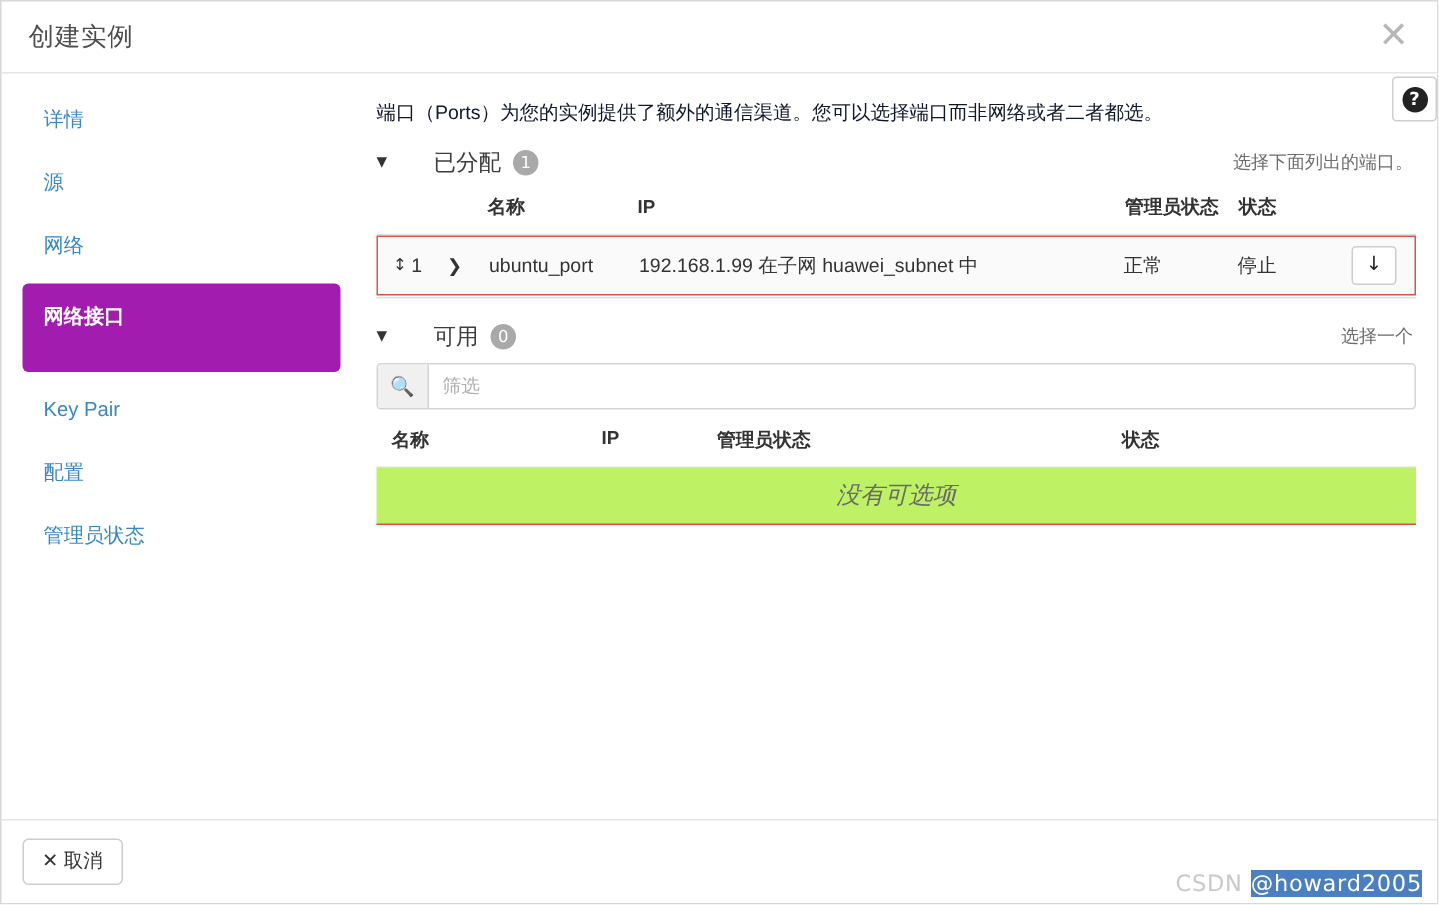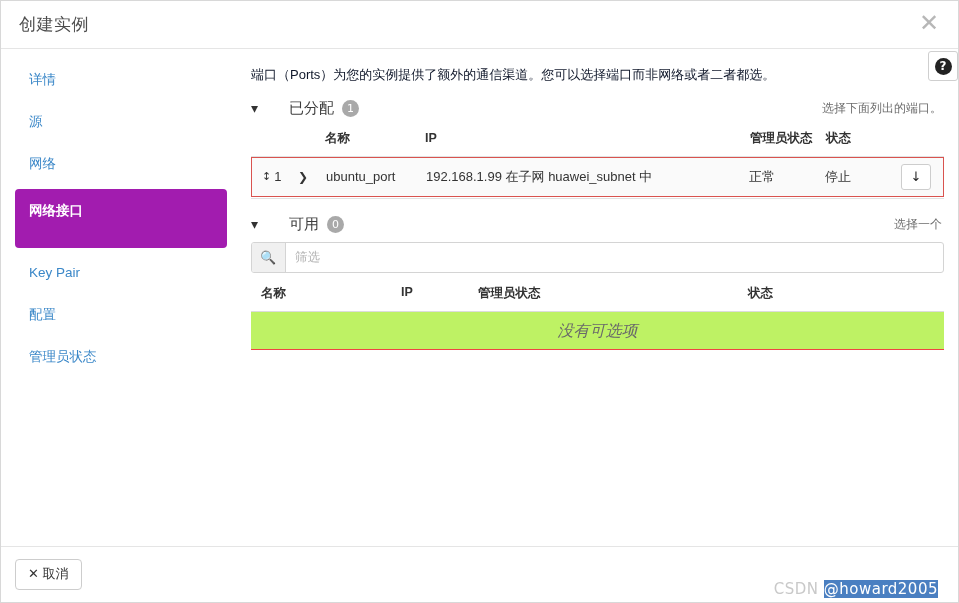--- a/index.html
+++ b/index.html
@@ -293,21 +293,21 @@
     background: #3a87c8;
     border-color: #3a87c8;
     color: #fff;
     font-size: 13px;
     padding: 8px 13px;
   }
   .footer-right { display: flex; gap: 8px; align-items: center; }
   .glyph { font-family: "DejaVu Sans", sans-serif; }
   .watermark {
     position: absolute;
-    right: 20px;
+    right: 10px;
     bottom: 4px;
     font-size: 15px;
     color: #c9c9c9;
     letter-spacing: .5px;
     font-family: "DejaVu Sans", sans-serif;
     pointer-events: none;
   }
   .wm-hl { background: #4a7fc1; color: #ffffff; }
 </style>
 </head>

